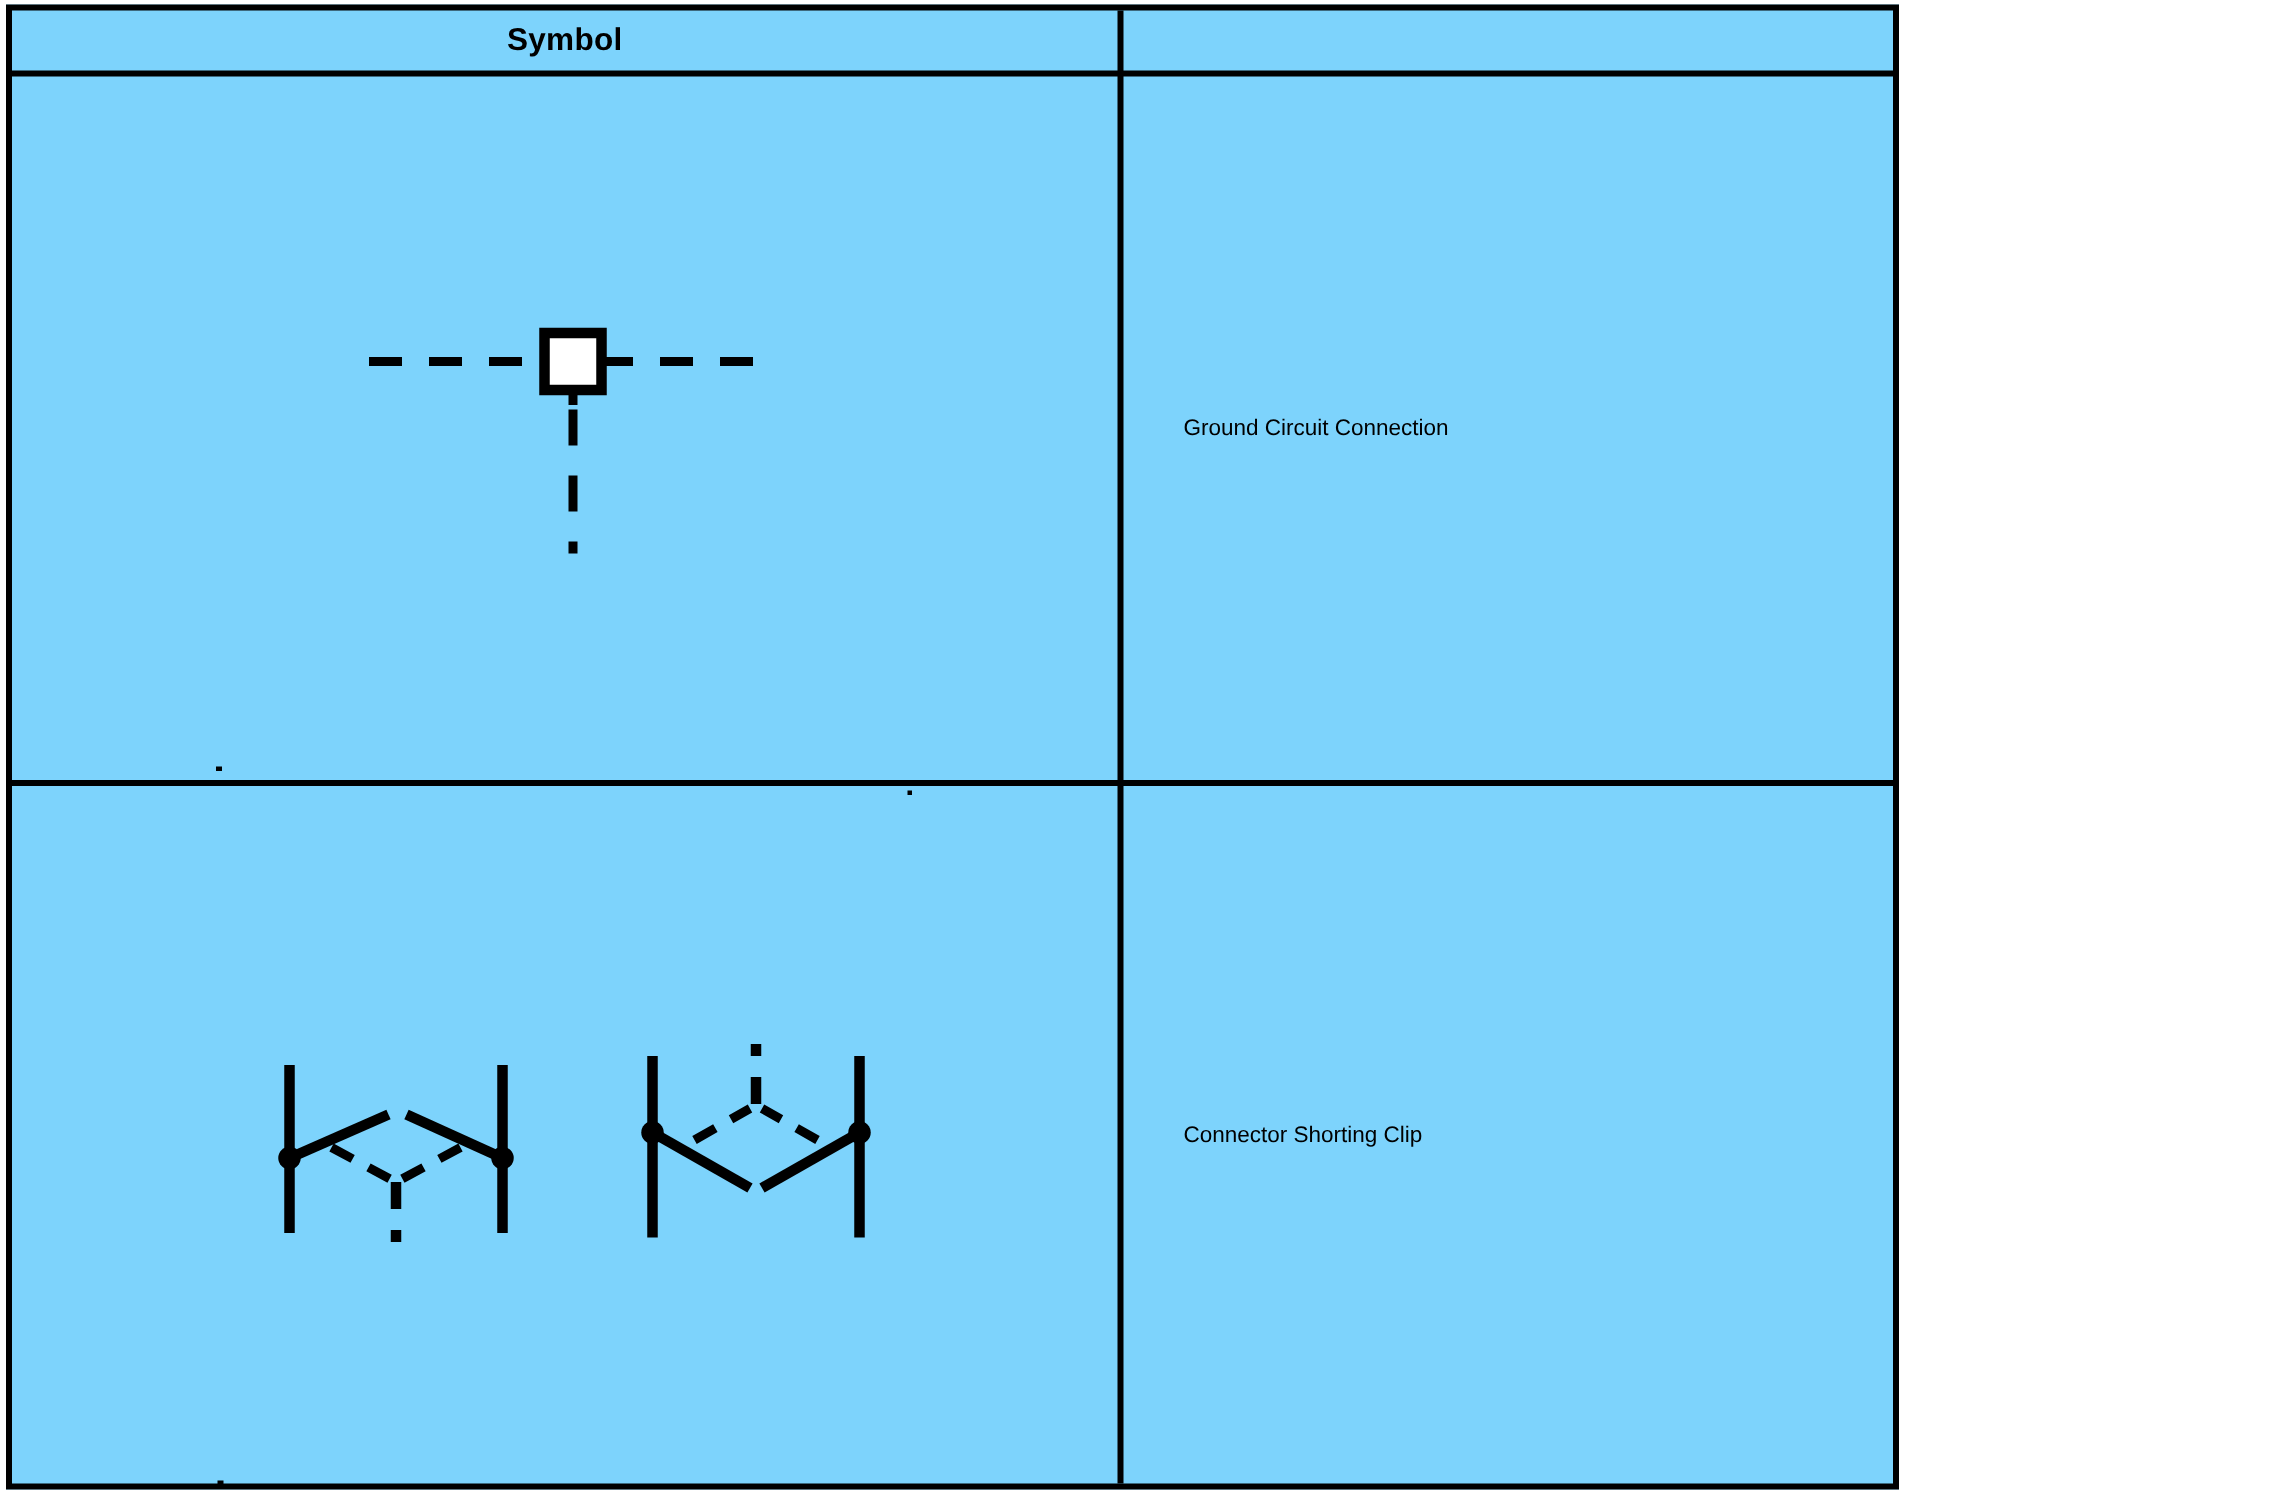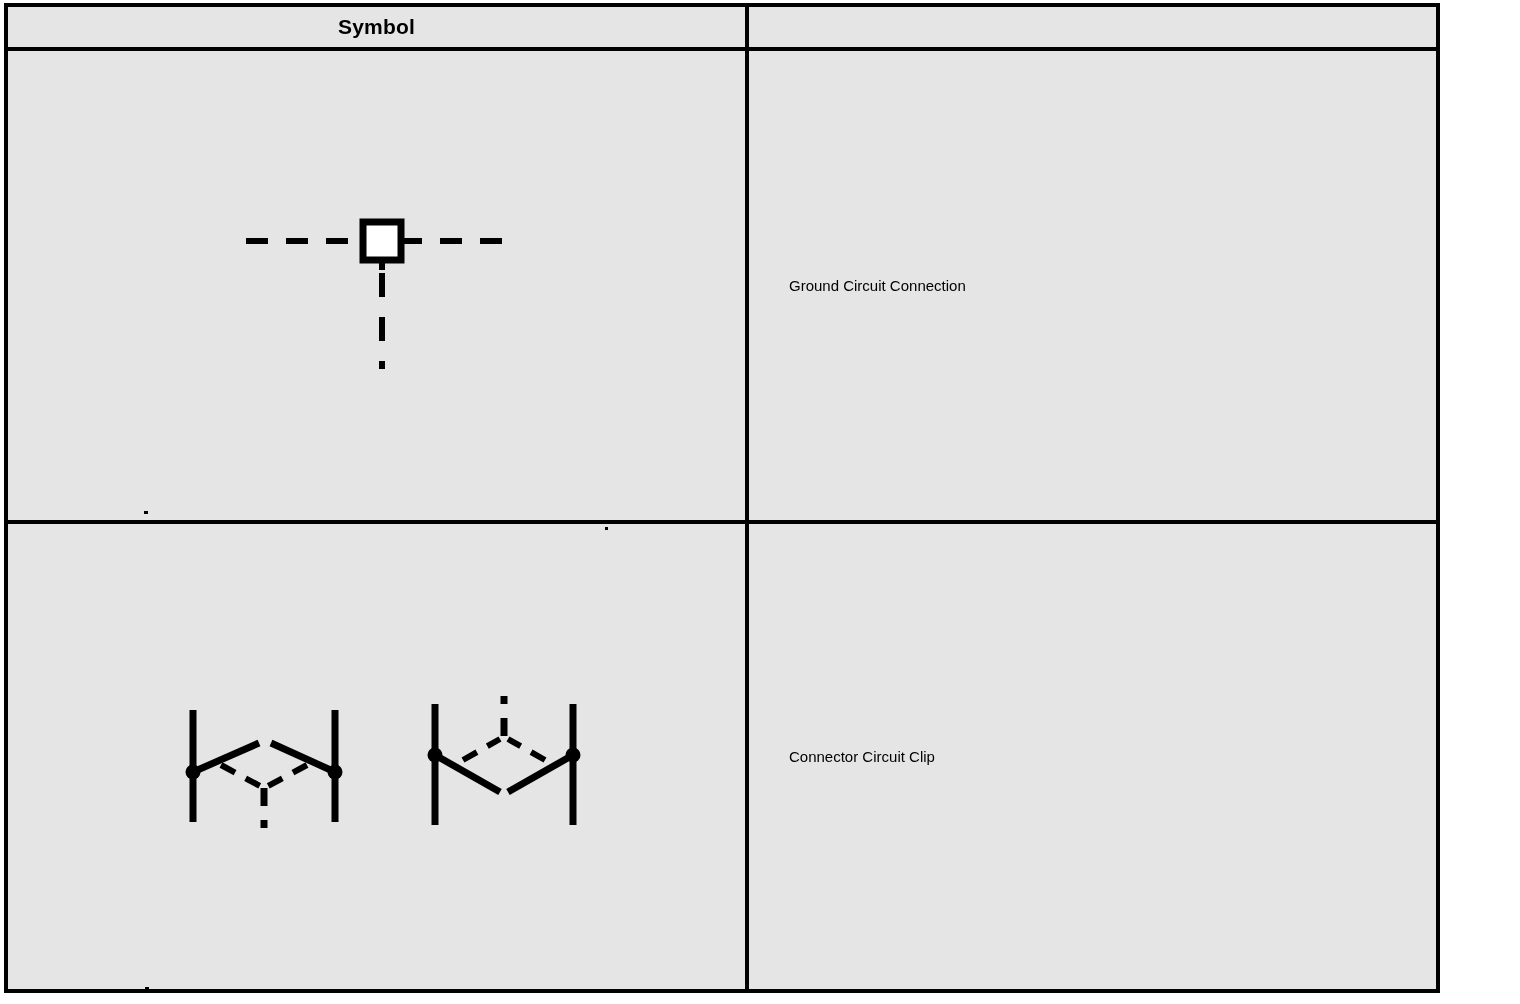--- a/index.html
+++ b/index.html
@@ -13,25 +13,25 @@
     font-family: "Liberation Sans", sans-serif;
     color: #000000;
     overflow: hidden;
     position: relative;
   }
 
   #symbol-table {
     position: absolute;
     left: 4px;
     top: 3px;
-    width: 1436px;
+    width: 1262px;
     height: 990px;
     box-sizing: border-box;
     border: 4px solid #000000;
-    background: #e5e5e5;
+    background: #7dd3fc;
   }
 
   
   .hline {
     position: absolute;
     left: 0;
     width: 100%;
     height: 4px;
     background: #000000;
   }
@@ -151,18 +151,18 @@
         <line x1="565" y1="231" x2="500" y2="268" stroke="#000" stroke-width="7"></line>
 
         <line x1="455" y1="236" x2="492" y2="215" stroke="#000" stroke-width="6" stroke-dasharray="16 12" stroke-linecap="butt"></line>
         <line x1="537" y1="236" x2="500" y2="215" stroke="#000" stroke-width="6" stroke-dasharray="16 12" stroke-linecap="butt"></line>
 
         <line x1="496" y1="212" x2="496" y2="172" stroke="#000" stroke-width="7" stroke-dasharray="18 14" stroke-linecap="butt"></line>
       </g>
     </svg>
   </div>
 
-  <div class="desc-cell" id="desc-shorting">Connector Circuit Clip</div>
+  <div class="desc-cell" id="desc-shorting">Connector Shorting Clip</div>
 </div>
 
 <div class="artifact" style="left:144px;top:511px;width:4px;height:3px;"></div>
 <div class="artifact" style="left:605px;top:527px;width:3px;height:3px;"></div>
 <div class="artifact" style="left:145px;top:987px;width:4px;height:3px;"></div>
 
 </body></html>

